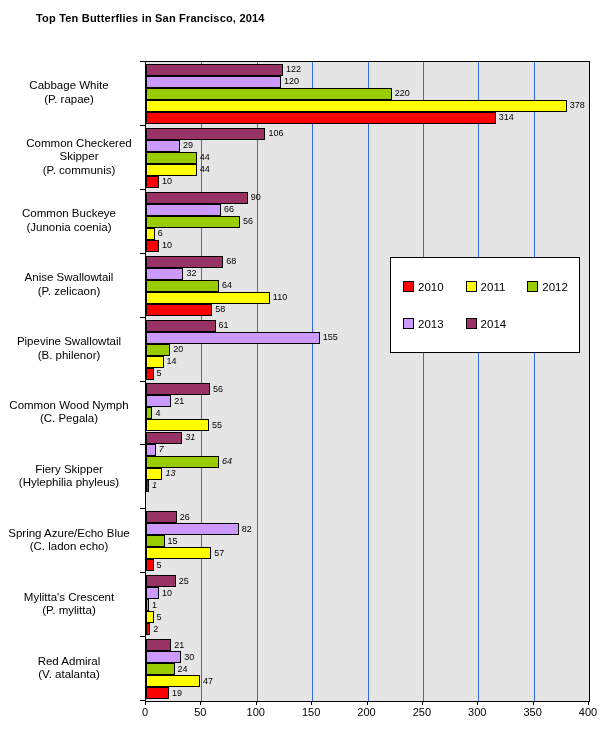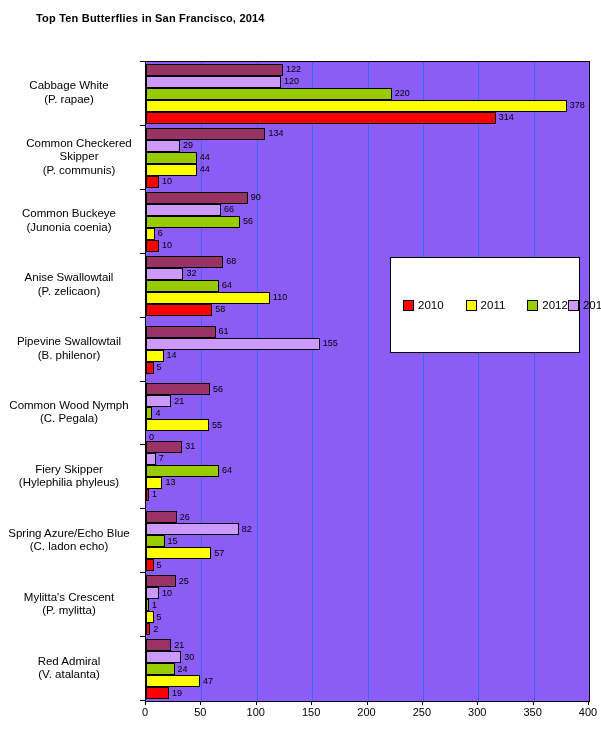--- a/index.html
+++ b/index.html
@@ -6,21 +6,21 @@
   body{
     width:601px;height:733px;position:relative;overflow:hidden;
     font-family:"Liberation Sans", sans-serif;color:#000;
   }
   .chart-title{
     position:absolute;top:12px;left:0;width:601px;text-align:left;
     font-size:11px;font-weight:bold;letter-spacing:0.2px;margin-left:36px;
   }
   .plot-area{
     position:absolute;left:145px;top:61px;width:443px;height:639px;
-    border:1px solid #000;box-sizing:content-box;background:#8b5cf6;
+    border:1px solid #000;box-sizing:content-box;background:#e5e5e5;
   }
   .gridline{
     position:absolute;top:0;bottom:0;width:1px;background:#3769e6;
   }
   .cat-row{
     position:absolute;left:0;width:100%;
     display:flex;flex-direction:column;justify-content:center;
   }
   .bar-line{
     display:flex;align-items:center;height:12px;position:relative;
@@ -43,21 +43,21 @@
   }
   .x-tick{
     position:absolute;width:1px;height:4px;background:#000;top:701px;
   }
   .x-tick-label{
     position:absolute;top:706px;width:40px;text-align:center;font-size:11px;
   }
   .legend{
     position:absolute;left:390px;top:257px;width:190px;height:96px;
     background:#ffffff;border:1px solid #000;z-index:5;box-sizing:border-box;
-    display:flex;justify-content:space-around;
+    display:flex;flex-direction:column;justify-content:space-around;
     padding:10px 0 10px 12px;
   }
   .legend-row{display:flex;gap:22px;}
   .legend-item{display:flex;align-items:center;gap:4px;}
   .legend-swatch{width:9px;height:9px;border:1px solid #000;flex:0 0 auto;}
   .legend-label{font-size:11.5px;}
 </style>
 </head>
 <body>
 
@@ -89,21 +89,21 @@
         <span class="bar-value">378</span>
       </div>
       <div class="bar-line">
         <div class="bar" style="width: 78.5%; background: rgb(255, 0, 0);"></div>
         <span class="bar-value">314</span>
       </div>
     </div>
     <div class="cat-row" style="top: 63.9px; height: 63.9px;">
       <div class="bar-line">
         <div class="bar" style="width: 26.5%; background: rgb(153, 51, 102);"></div>
-        <span class="bar-value">134</span>
+        <span class="bar-value">106</span>
       </div>
       <div class="bar-line">
         <div class="bar" style="width: 7.25%; background: rgb(204, 153, 255);"></div>
         <span class="bar-value">29</span>
       </div>
       <div class="bar-line">
         <div class="bar" style="width: 11%; background: rgb(153, 204, 0);"></div>
         <span class="bar-value">44</span>
       </div>
       <div class="bar-line">
@@ -162,20 +162,24 @@
     <div class="cat-row" style="top: 255.6px; height: 63.9px;">
       <div class="bar-line">
         <div class="bar" style="width: 15.25%; background: rgb(153, 51, 102);"></div>
         <span class="bar-value">61</span>
       </div>
       <div class="bar-line">
         <div class="bar" style="width: 38.75%; background: rgb(204, 153, 255);"></div>
         <span class="bar-value">155</span>
       </div>
       <div class="bar-line">
+        <div class="bar" style="width: 5%; background: rgb(153, 204, 0);"></div>
+        <span class="bar-value">20</span>
+      </div>
+      <div class="bar-line">
         <div class="bar" style="width: 3.5%; background: rgb(255, 255, 0);"></div>
         <span class="bar-value">14</span>
       </div>
       <div class="bar-line">
         <div class="bar" style="width: 1.25%; background: rgb(255, 0, 0);"></div>
         <span class="bar-value">5</span>
       </div>
     </div>
     <div class="cat-row" style="top: 319.5px; height: 63.9px;">
       <div class="bar-line">
@@ -191,21 +195,21 @@
         <span class="bar-value">4</span>
       </div>
       <div class="bar-line">
         <div class="bar" style="width: 13.75%; background: rgb(255, 255, 0);"></div>
         <span class="bar-value">55</span>
       </div>
       <div class="bar-line">
         <span class="bar-value">0</span>
       </div>
     </div>
-    <div class="cat-row" style="top: 377px; height: 63.9px;">
+    <div class="cat-row" style="top: 368px; height: 63.9px; font-style: italic;">
       <div class="bar-line">
         <div class="bar" style="width: 7.75%; background: rgb(153, 51, 102);"></div>
         <span class="bar-value">31</span>
       </div>
       <div class="bar-line">
         <div class="bar" style="width: 1.75%; background: rgb(204, 153, 255);"></div>
         <span class="bar-value">7</span>
       </div>
       <div class="bar-line">
         <div class="bar" style="width: 16%; background: rgb(153, 204, 0);"></div>

